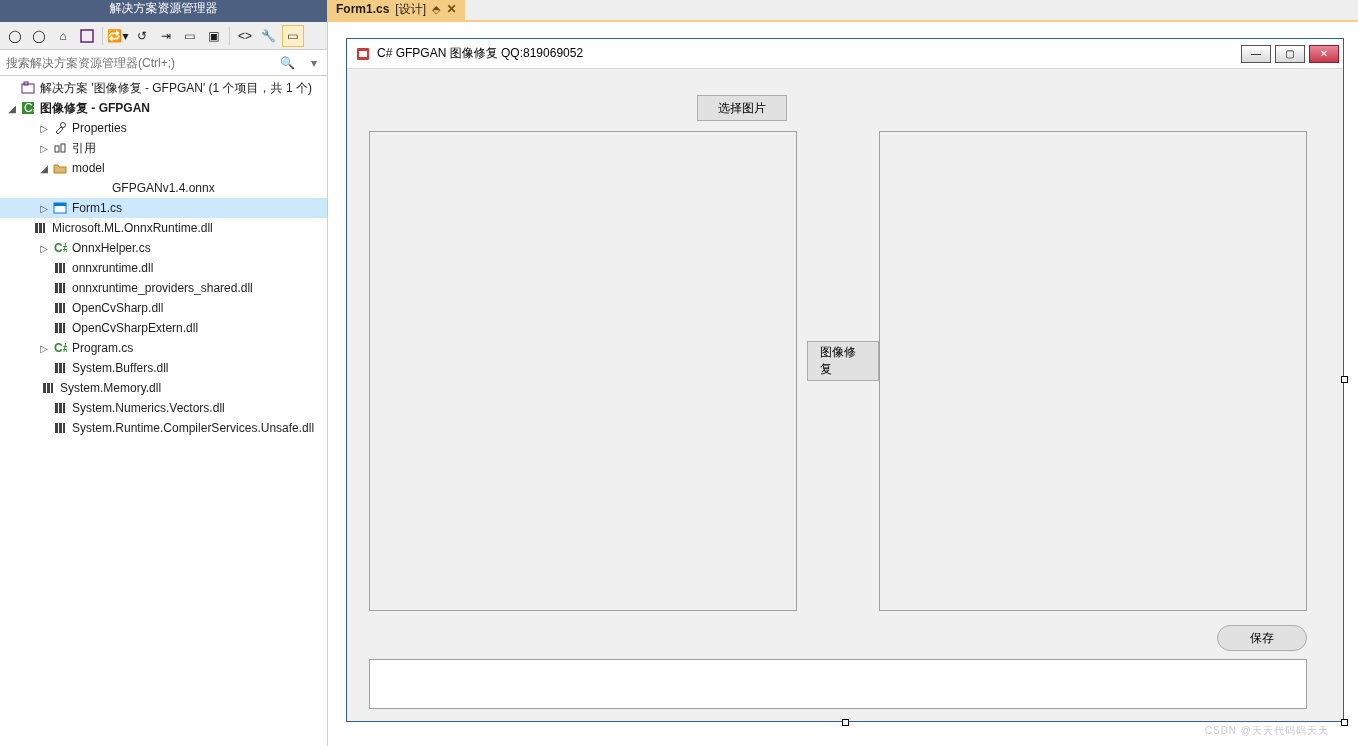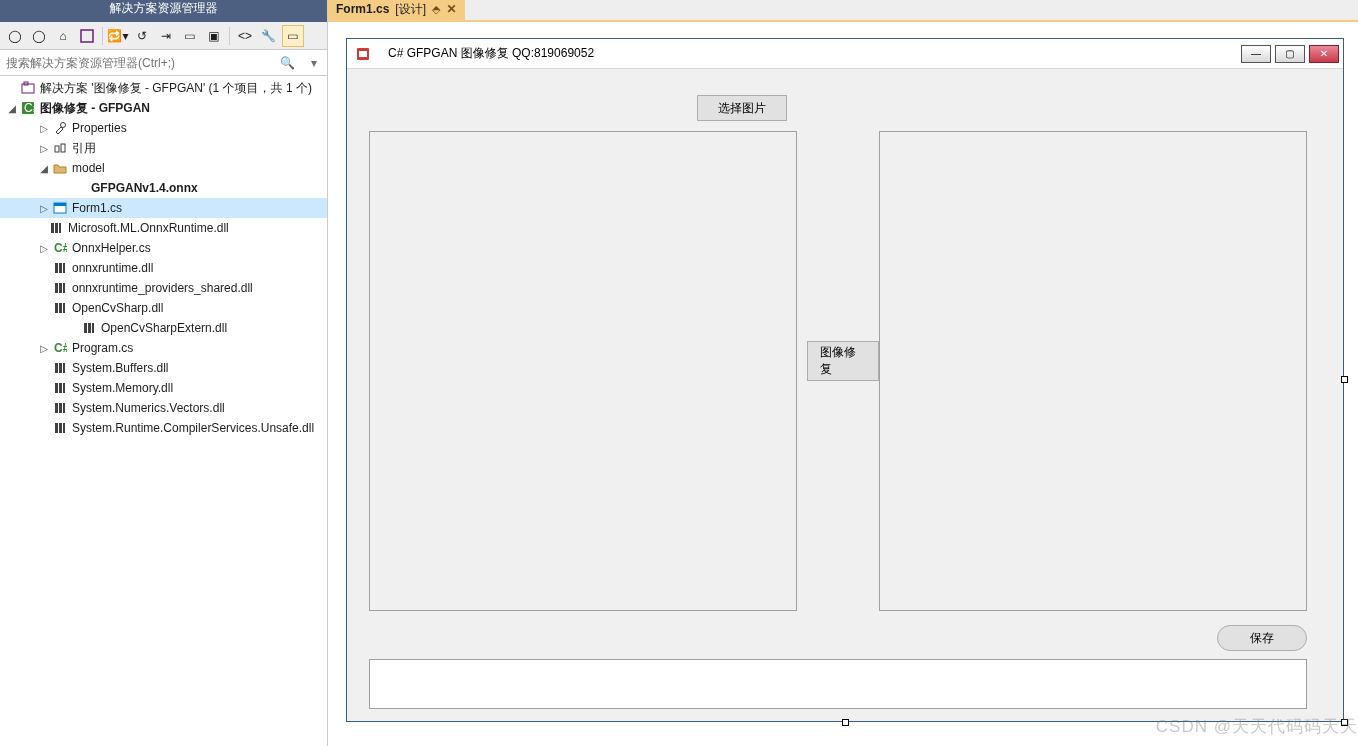--- a/index.html
+++ b/index.html
@@ -29,33 +29,33 @@
 .right { flex: 1; display: flex; flex-direction: column; }
 .tabs { height: 22px; background: #eee; border-bottom: 2px solid #f5cc84; display: flex; align-items: flex-end; }
 .tab { height: 22px; padding: 0 8px; display: flex; align-items: center; gap: 6px; background: #f5cc84; border-radius: 0; cursor: pointer; }
 .tab-label { font-weight: bold; color: #1e1e1e; }
 .tab-suffix { color: #1e1e1e; }
 .tab-pin { color: #774c15; cursor: pointer; font-size: 11px; }
 .tab-close { color: #774c15; cursor: pointer; font-weight: bold; }
 
 .designer { flex: 1; background: #fff; padding: 16px 0 0 18px; position: relative; }
 .form-window { width: 998px; height: 684px; background: #f0f0f0; border: 1px solid #385d8a; position: relative; }
-.form-titlebar { height: 30px; background: #fff; display: flex; align-items: center; padding: 0 4px 0 8px; border-bottom: 1px solid #d9d9d9; gap: 11px; }
+.form-titlebar { height: 30px; background: #fff; display: flex; align-items: center; padding: 0 4px 0 8px; border-bottom: 1px solid #d9d9d9; }
 .form-icon { width: 16px; height: 16px; margin-right: 6px; display: inline-flex; align-items: center; justify-content: center; }
 .form-title { flex: 1; color: #000; }
 .win-btns { display: flex; gap: 4px; }
 .win-btn { width: 30px; height: 18px; border: 1px solid #555; background: linear-gradient(#fff,#d9d9d9); display: flex; align-items: center; justify-content: center; font-size: 10px; cursor: pointer; }
 .win-btn.close { background: linear-gradient(#e9899a,#c8394a); border-color: #8e1a2c; color: #fff; }
 
 .form-body { position: relative; height: calc(100% - 30px); }
 .wf-btn { position: absolute; background: #e1e1e1; border: 1px solid #adadad; display: flex; align-items: center; justify-content: center; cursor: pointer; padding: 4px 12px; }
 .wf-panel { position: absolute; background: #f0f0f0; border: 1px solid #a0a0a0; }
 
 .sel-handle { position: absolute; width: 7px; height: 7px; background: #fff; border: 1px solid #000; }
-.watermark { position: absolute; right: 0; bottom: 8px; color: rgba(120,120,120,0.4); font-size: 17px; letter-spacing: 1px; pointer-events: none; }
+.watermark { position: absolute; right: 29px; bottom: 8px; color: rgba(120,120,120,0.4); font-size: 10px; letter-spacing: 1px; pointer-events: none; }
 
 
 svg { display: block; }
 </style>
 </head>
 <body>
 
 <div class="solution-explorer">
   <div class="se-title">
     <span class="se-title-text">解决方案资源管理器</span>
@@ -132,36 +132,36 @@
         </div>
         <div class="tree-row" style="padding-left: 36px;">
           <span class="tree-exp">◢</span>
           <span class="tree-icon">
             <svg width="14" height="14">
               <path d="M1 4h4l1 2h7v6H1z" fill="#dcb67a" stroke="#b8860b"></path>
             </svg>
           </span>
           <span class="tree-label">model</span>
         </div>
-        <div class="tree-row" style="padding-left: 55px; font-weight: bold;">
+        <div class="tree-row" style="padding-left: 76px;">
           <span class="tree-exp"></span>
           <span class="tree-icon"></span>
           <span class="tree-label">GFPGANv1.4.onnx</span>
         </div>
         <div class="tree-row selected" style="padding-left: 36px;">
           <span class="tree-exp">▷</span>
           <span class="tree-icon">
             <svg width="14" height="14">
               <rect x="1" y="2" width="12" height="10" fill="#fff" stroke="#0078d7"></rect>
               <rect x="1" y="2" width="12" height="3" fill="#0078d7"></rect>
             </svg>
           </span>
           <span class="tree-label">Form1.cs</span>
         </div>
-        <div class="tree-row" style="padding-left: 32px;">
+        <div class="tree-row" style="padding-left: 16px;">
           <span class="tree-exp"></span>
           <span class="tree-icon">
             <svg width="14" height="14">
               <rect x="2" y="2" width="3" height="10" fill="#414141"></rect>
               <rect x="6" y="2" width="3" height="10" fill="#414141"></rect>
               <rect x="10" y="2" width="2" height="10" fill="#414141"></rect>
             </svg>
           </span>
           <span class="tree-label">Microsoft.ML.OnnxRuntime.dll</span>
         </div>
@@ -200,21 +200,21 @@
           <span class="tree-exp"></span>
           <span class="tree-icon">
             <svg width="14" height="14">
               <rect x="2" y="2" width="3" height="10" fill="#414141"></rect>
               <rect x="6" y="2" width="3" height="10" fill="#414141"></rect>
               <rect x="10" y="2" width="2" height="10" fill="#414141"></rect>
             </svg>
           </span>
           <span class="tree-label">OpenCvSharp.dll</span>
         </div>
-        <div class="tree-row" style="padding-left: 36px; margin-left: 29px;">
+        <div class="tree-row" style="padding-left: 36px;">
           <span class="tree-exp"></span>
           <span class="tree-icon">
             <svg width="14" height="14">
               <rect x="2" y="2" width="3" height="10" fill="#414141"></rect>
               <rect x="6" y="2" width="3" height="10" fill="#414141"></rect>
               <rect x="10" y="2" width="2" height="10" fill="#414141"></rect>
             </svg>
           </span>
           <span class="tree-label">OpenCvSharpExtern.dll</span>
         </div>
@@ -231,21 +231,21 @@
           <span class="tree-exp"></span>
           <span class="tree-icon">
             <svg width="14" height="14">
               <rect x="2" y="2" width="3" height="10" fill="#414141"></rect>
               <rect x="6" y="2" width="3" height="10" fill="#414141"></rect>
               <rect x="10" y="2" width="2" height="10" fill="#414141"></rect>
             </svg>
           </span>
           <span class="tree-label">System.Buffers.dll</span>
         </div>
-        <div class="tree-row" style="padding-left: 36px;">
+        <div class="tree-row" style="padding-left: 24px;">
           <span class="tree-exp"></span>
           <span class="tree-icon">
             <svg width="14" height="14">
               <rect x="2" y="2" width="3" height="10" fill="#414141"></rect>
               <rect x="6" y="2" width="3" height="10" fill="#414141"></rect>
               <rect x="10" y="2" width="2" height="10" fill="#414141"></rect>
             </svg>
           </span>
           <span class="tree-label">System.Memory.dll</span>
         </div>

